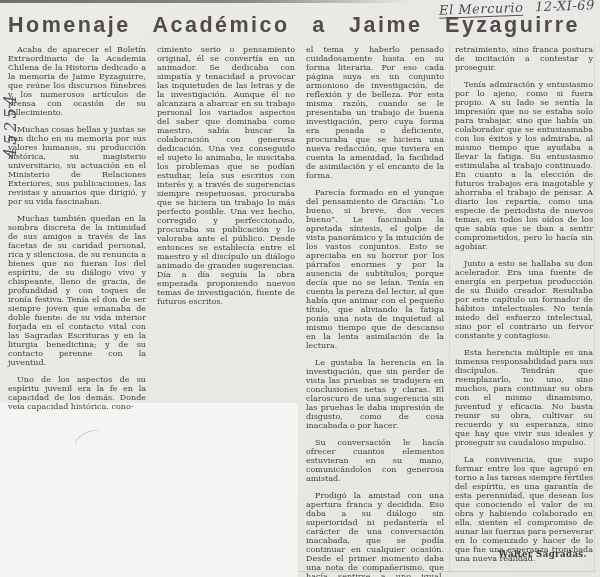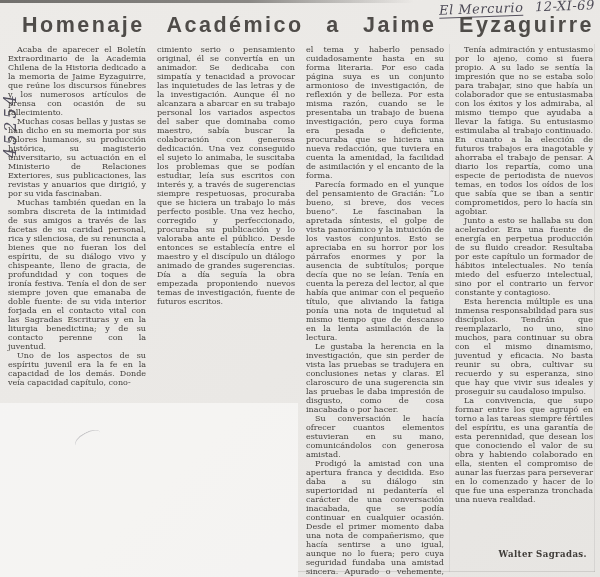--- a/index.html
+++ b/index.html
@@ -16,21 +16,21 @@
   
   .hand-note{
     position:absolute;right:5px;top:0px;
     font-family:"DejaVu Serif", serif;font-style:italic;
     font-size:13px;color:#4e4b57;letter-spacing:0.5px;
     transform:rotate(-2deg);white-space:nowrap;
   }
   .hand-note .src{border-bottom:1.2px solid #56525f;padding-bottom:0px;margin-right:7px;}
   
   .headline{
-    position:absolute;left:22px;top:11px;width:572px;height:30px;overflow:hidden;
+    position:absolute;left:8px;top:11px;width:572px;height:30px;overflow:hidden;
     font-family:"Liberation Sans", sans-serif;font-weight:bold;
     font-size:21.5px;color:#4f4c49;letter-spacing:2.5px;word-spacing:8px;
     text-align:justify;line-height:28px;
   }
   .headline::after{content:"";display:inline-block;width:100%;}
   
   .margin-number{
     position:absolute;left:1px;top:32px;width:20px;height:126px;
     writing-mode:vertical-rl;transform:rotate(180deg);
     font-family:"DejaVu Serif", serif;font-style:italic;
@@ -38,21 +38,21 @@
   }
   
   .col{
     position:absolute;top:45px;width:138px;
     font-size:8px;line-height:9px;text-align:justify;
     color:#423f3b;
   }
   .col-0{left:8px;}  .col-1{left:157px;}  .col-2{left:306px;}  .col-3{left:455px;}
   .col p{margin:0;text-indent:9px;}
   .col p.cont{text-indent:0;}
-  .col p + p{margin-top:0;}
+  .col p + p{margin-top:8px;}
   .byline{
     position:absolute;left:455px;top:549px;width:132px;
     font-size:8.6px;font-weight:bold;color:#3e3b37;
     text-align:right;padding-right:4px;letter-spacing:0.4px;
   }
   
   .rule-v{position:absolute;top:44px;width:1px;height:528px;background:rgba(70,68,64,0.10);}
   .rule-v.r1{left:449px;}  .rule-v.r2{left:594px;}
   .rule-h-bottom{position:absolute;left:298px;top:571px;width:297px;height:1px;background:rgba(70,68,64,0.14);}
   
@@ -79,33 +79,34 @@
   </div>
 
   <div class="headline">Homenaje Académico a Jaime Eyzaguirre</div>
 
   <div class="margin-number">45254</div>
 
   <div class="col col-0">
       <p>Acaba de aparecer el Boletín Extraordinario de la Academia Chilena de la Historia dedicado a la memoria de Jaime Eyzaguirre, que reúne los discursos fúnebres y los numerosos artículos de prensa con ocasión de su fallecimiento.</p>
       <p>Muchas cosas bellas y justas se han dicho en su memoria por sus valores humanos, su producción histórica, su magisterio universitario, su actuación en el Ministerio de Relaciones Exteriores, sus publicaciones, las revistas y anuarios que dirigió, y por su vida fascinaban.</p>
       <p>Muchas también quedan en la sombra discreta de la intimidad de sus amigos a través de las facetas de su caridad personal, rica y silenciosa, de su renuncia a bienes que no fueran los del espíritu, de su diálogo vivo y chispeante, lleno de gracia, de profundidad y con toques de ironía festiva. Tenía el don de ser siempre joven que emanaba de doble fuente: de su vida interior forjada en el contacto vital con las Sagradas Escrituras y en la liturgia benedictina; y de su contacto perenne con la juventud.</p>
-      <p>Uno de los aspectos de su espíritu juvenil era la fe en la capacidad de los demás. Donde veía capacidad capítulo, cono-</p>
+      <p>Uno de los aspectos de su espíritu juvenil era la fe en la capacidad de los demás. Donde veía capacidad histórica, cono-</p>
     </div>
   <div class="col col-1">
       <p class="cont">cimiento serio o pensamiento original, él se convertía en un animador. Se dedicaba con simpatía y tenacidad a provocar las inquietudes de las letras y de la investigación. Aunque él no alcanzara a abarcar en su trabajo personal los variados aspectos del saber que dominaba como maestro, sabía buscar la colaboración con generosa dedicación. Una vez conseguido el sujeto lo animaba, le suscitaba los problemas que se podían estudiar, leía sus escritos con interés y, a través de sugerencias siempre respetuosas, procuraba que se hiciera un trabajo lo más perfecto posible. Una vez hecho, corregido y perfeccionado, procuraba su publicación y lo valoraba ante el público. Desde entonces se establecía entre el maestro y el discípulo un diálogo animado de grandes sugerencias. Día a día seguía la obra empezada proponiendo nuevos temas de investigación, fuente de futuros escritos.</p>
     </div>
   <div class="col col-2">
       <p class="cont">el tema y haberlo pensado cuidadosamente hasta en su forma literaria. Por eso cada página suya es un conjunto armonioso de investigación, de reflexión y de belleza. Por esta misma razón, cuando se le presentaba un trabajo de buena investigación, pero cuya forma era pesada o deficiente, procuraba que se hiciera una nueva redacción, que tuviera en cuenta la amenidad, la facilidad de asimilación y el encanto de la forma.</p>
       <p>Parecía formado en el yunque del pensamiento de Gracián: “Lo bueno, si breve, dos veces bueno”. Le fascinaban la apretada síntesis, el golpe de vista panorámico y la intuición de los vastos conjuntos. Esto se apreciaba en su horror por los párrafos enormes y por la ausencia de subtítulos; porque decía que no se leían. Tenía en cuenta la pereza del lector, al que había que animar con el pequeño título, que aliviando la fatiga ponía una nota de inquietud al mismo tiempo que de descanso en la lenta asimilación de la lectura.</p>
       <p>Le gustaba la herencia en la investigación, que sin perder de vista las pruebas se tradujera en conclusiones netas y claras. El claroscuro de una sugerencia sin las pruebas le daba impresión de disgusto, como de cosa inacabada o por hacer.</p>
       <p>Su conversación le hacía ofrecer cuantos elementos estuvieran en su mano, comunicándolos con generosa amistad.</p>
       <p>Prodigó la amistad con una apertura franca y decidida. Eso daba a su diálogo sin superioridad ni pedantería el carácter de una conversación inacabada, que se podía continuar en cualquier ocasión. Desde el primer momento daba una nota de compañerismo, que hacía sentirse a uno igual, aunque no lo fuera; pero cuya seguridad fundaba una amistad sincera. Apurado o vehemente, impaciente o polémico no causaba</p>
     </div>
   <div class="col col-3">
+      <p class="cont">retraimiento, sino franca postura de incitación a contestar y proseguir.</p>
       <p>Tenía admiración y entusiasmo por lo ajeno, como si fuera propio. A su lado se sentía la impresión que no se estaba solo para trabajar, sino que había un colaborador que se entusiasmaba con los éxitos y los admiraba, al mismo tiempo que ayudaba a llevar la fatiga. Su entusiasmo estimulaba al trabajo continuado. En cuanto a la elección de futuros trabajos era inagotable y ahorraba el trabajo de pensar. A diario los repartía, como una especie de periodista de nuevos temas, en todos los oídos de los que sabía que se iban a sentir comprometidos, pero lo hacía sin agobiar.</p>
       <p>Junto a esto se hallaba su don acelerador. Era una fuente de energía en perpetua producción de su fluido creador. Resultaba por este capítulo un formador de hábitos intelectuales. No tenía miedo del esfuerzo intelectual, sino por el contrario un fervor constante y contagioso.</p>
       <p>Esta herencia múltiple es una inmensa responsabilidad para sus discípulos. Tendrán que reemplazarlo, no uno, sino muchos, para continuar su obra con el mismo dinamismo, juventud y eficacia. No basta reunir su obra, cultivar su recuerdo y su esperanza, sino que hay que vivir sus ideales y proseguir su caudaloso impulso.</p>
       <p>La convivencia, que supo formar entre los que agrupó en torno a las tareas siempre fértiles del espíritu, es una garantía de esta perennidad, que desean los que conociendo el valor de su obra y habiendo colaborado en ella, sienten el compromiso de aunar las fuerzas para perseverar en lo comenzado y hacer de lo que fue una esperanza tronchada una nueva realidad.</p>
     </div>
 
   <div class="byline">Walter Sagradas.</div>
 
   <div class="rule-v r1"></div>
   <div class="rule-v r2"></div>

